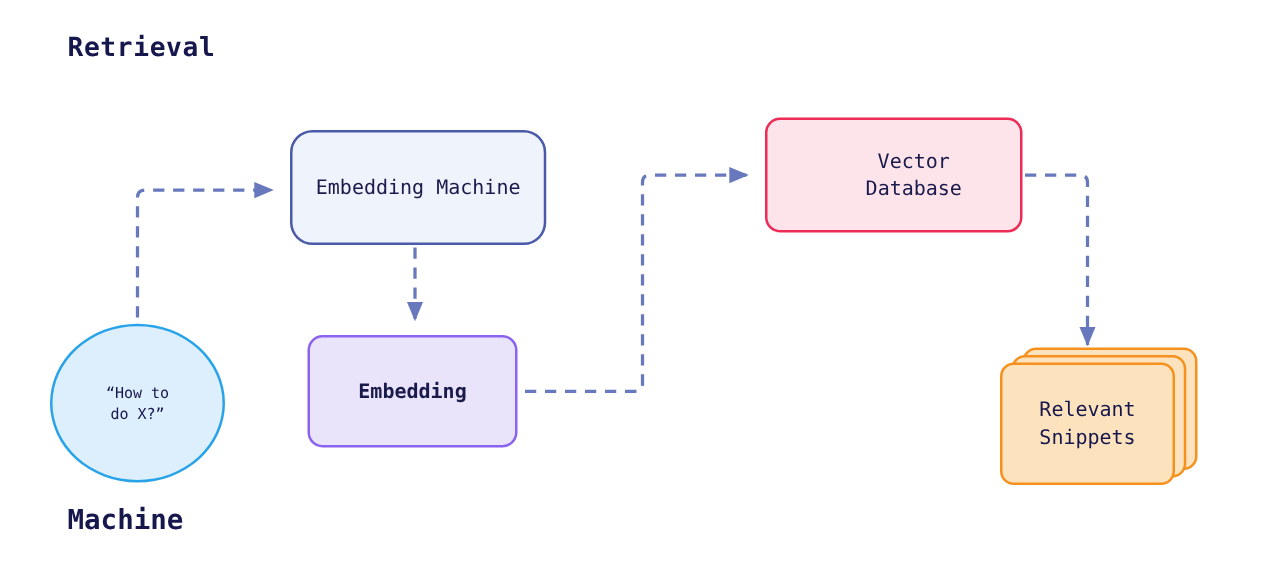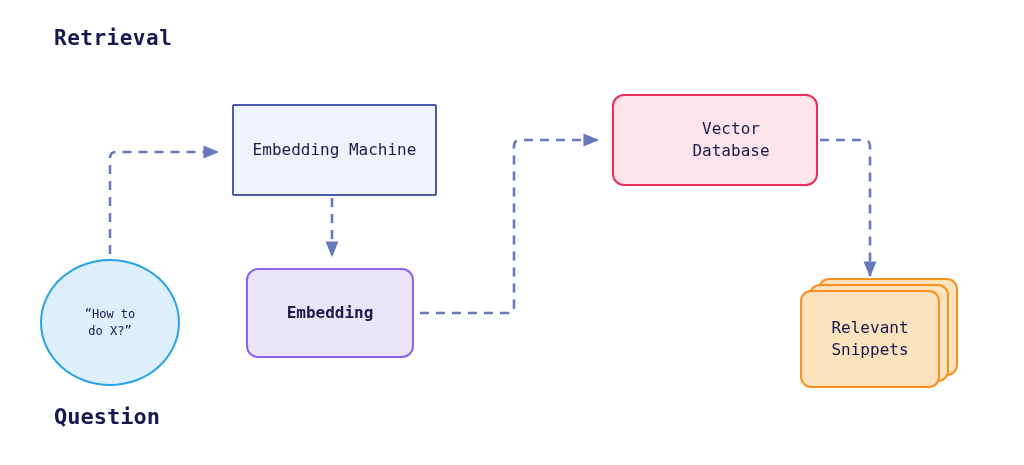--- a/index.html
+++ b/index.html
@@ -60,21 +60,21 @@
     color: #16174d;
     white-space: pre;
   }
 
   
   #node-embedding-machine {
     left: 232px;
     top: 104px;
     width: 205px;
     height: 92px;
-    border-radius: 2px;
+    border-radius: 18px;
     background: #eff4fc;
     border: 2px solid #4a5aa8;
     font-size: 16px;
   }
 
   
   #node-embedding {
     left: 246px;
     top: 268px;
     width: 168px;
@@ -157,21 +157,21 @@
   <path d="M332,198 L332,256" fill="none" stroke="#6878bd" stroke-width="2.6" stroke-dasharray="9 7" stroke-linecap="butt" marker-end="url(#arrowhead)"></path>
 
   <path d="M420,313 L508,313 Q514,313 514,307 L514,146 Q514,140 520,140 L598,140" fill="none" stroke="#6878bd" stroke-width="2.6" stroke-dasharray="9 7" stroke-linecap="butt" marker-end="url(#arrowhead)"></path>
 
   <path d="M820,140 L864,140 Q870,140 870,146 L870,276" fill="none" stroke="#6878bd" stroke-width="2.6" stroke-dasharray="9 7" stroke-linecap="butt" marker-end="url(#arrowhead)"></path>
 </svg>
 
 <div class="node" id="node-question">“How to
 do X?”</div>
 
-<div id="label-question">Question</div>
+<div id="label-question">Machine</div>
 
 <div class="node" id="node-embedding-machine">Embedding Machine</div>
 
 <div class="node" id="node-embedding">Embedding</div>
 
 <div class="node" id="node-vector-database">Vector
 Database</div>
 
 <div id="node-relevant-snippets">
   <div class="card card-back"></div>

